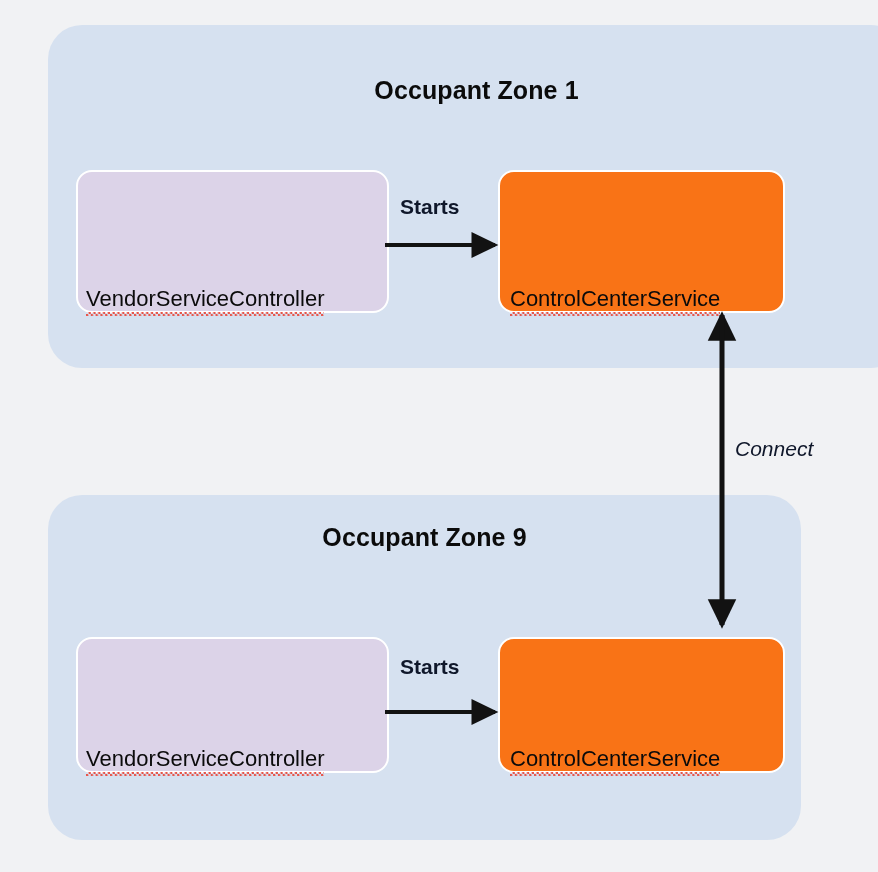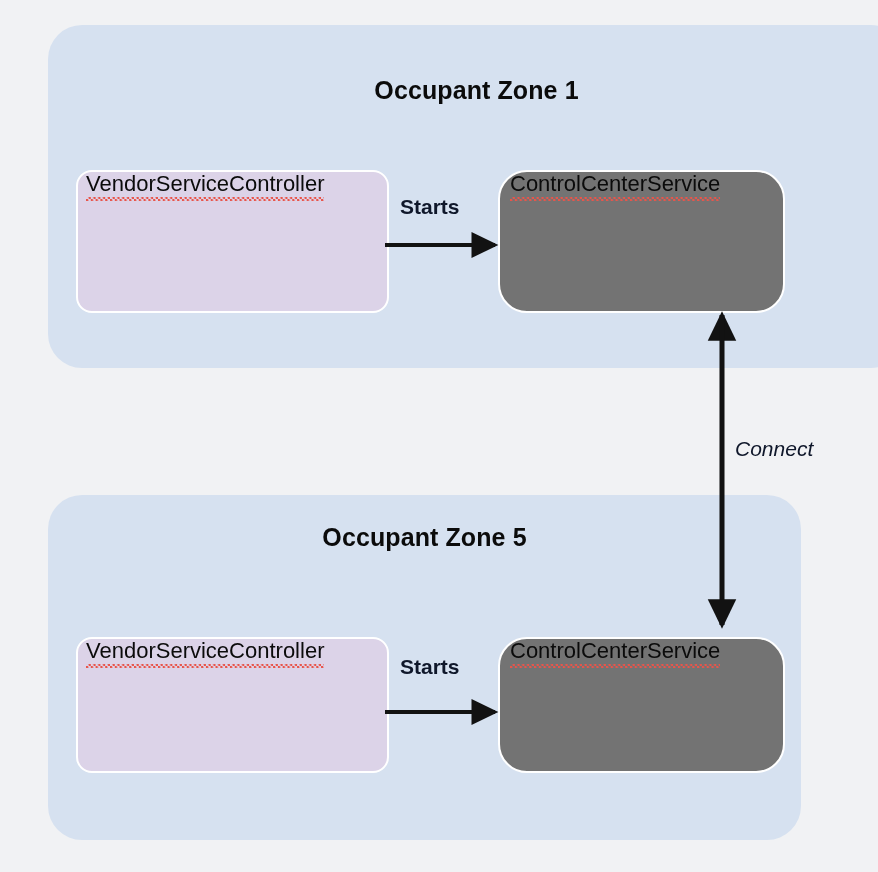--- a/index.html
+++ b/index.html
@@ -40,25 +40,25 @@
   }
   #zone-1 .zone-title { top: 51px; }
   #zone-2 .zone-title { top: 28px; }
 
   
   .node {
     position: absolute;
     border: 2px solid #ffffff;
     border-radius: 16px;
     display: flex;
-    align-items: flex-start;
+    align-items: flex-end;
     box-sizing: border-box;
   }
   .node-purple { background: #dcd3e8; }
-  .node-green  { background: #737373; border-radius: 29px; }
+  .node-green  { background: #f97316; }
 
   .node-label {
     font-size: 22px;
     color: #0b0b0b;
     white-space: nowrap;
     position: relative;
     line-height: 1.1;
   }
   
   .node-label::after {
@@ -128,21 +128,21 @@
     <defs>
       <marker id="arrow-right-1" markerWidth="7" markerHeight="7" refX="5.6" refY="3.5" orient="auto">
         <path d="M0,0.4 L6.4,3.5 L0,6.6 z" fill="#121212"></path>
       </marker>
     </defs>
     <line x1="0" y1="30" x2="110" y2="30" stroke="#121212" stroke-width="4.2" marker-end="url(#arrow-right-1)"></line>
   </svg>
   <div class="edge-label" id="label-starts-1">Starts</div>
 
   <div class="zone" id="zone-2">
-    <div class="zone-title">Occupant Zone 5</div>
+    <div class="zone-title">Occupant Zone 9</div>
   </div>
 
   <div class="node node-purple" id="node-vsc-2">
     <span class="node-label">VendorServiceController</span>
   </div>
 
   <div class="node node-green" id="node-ccs-2">
     <span class="node-label">ControlCenterService</span>
   </div>
 

